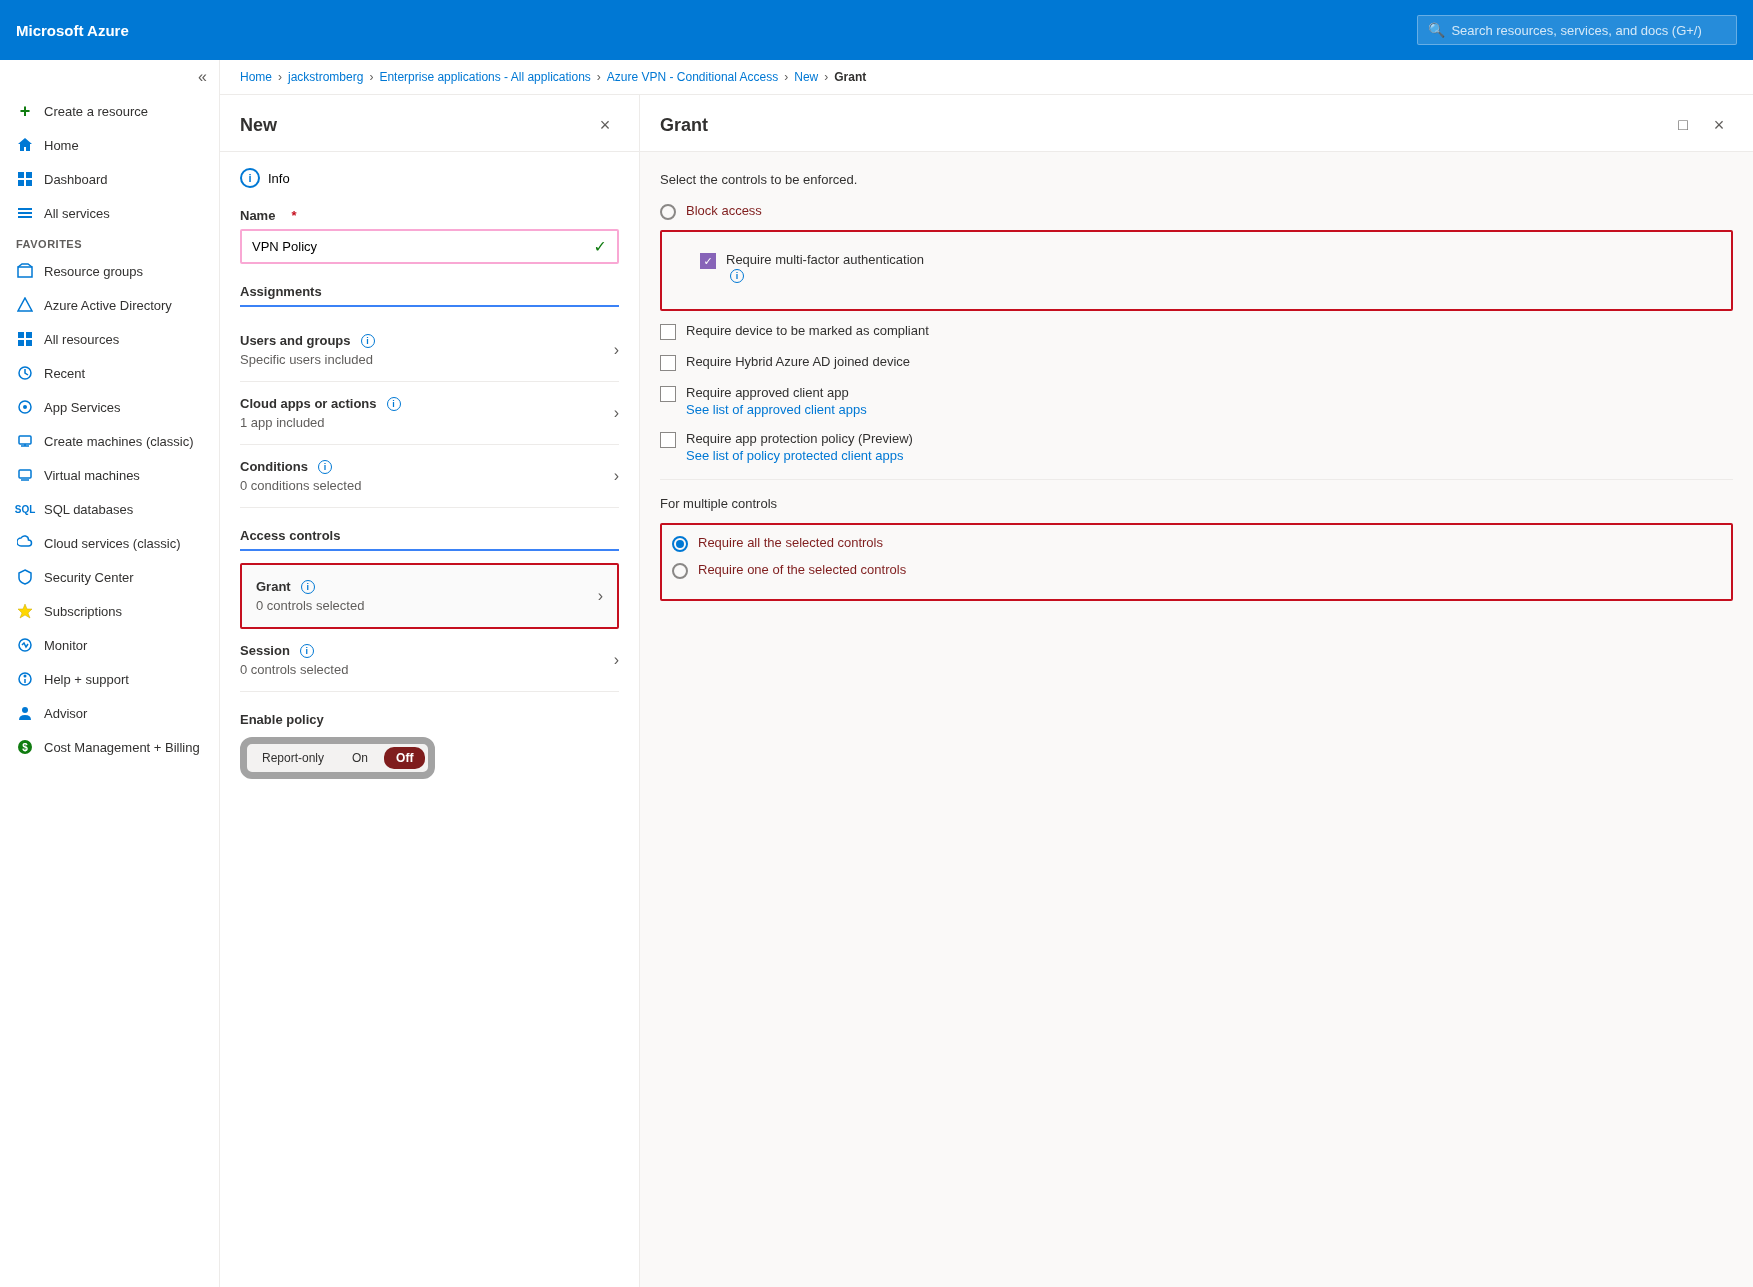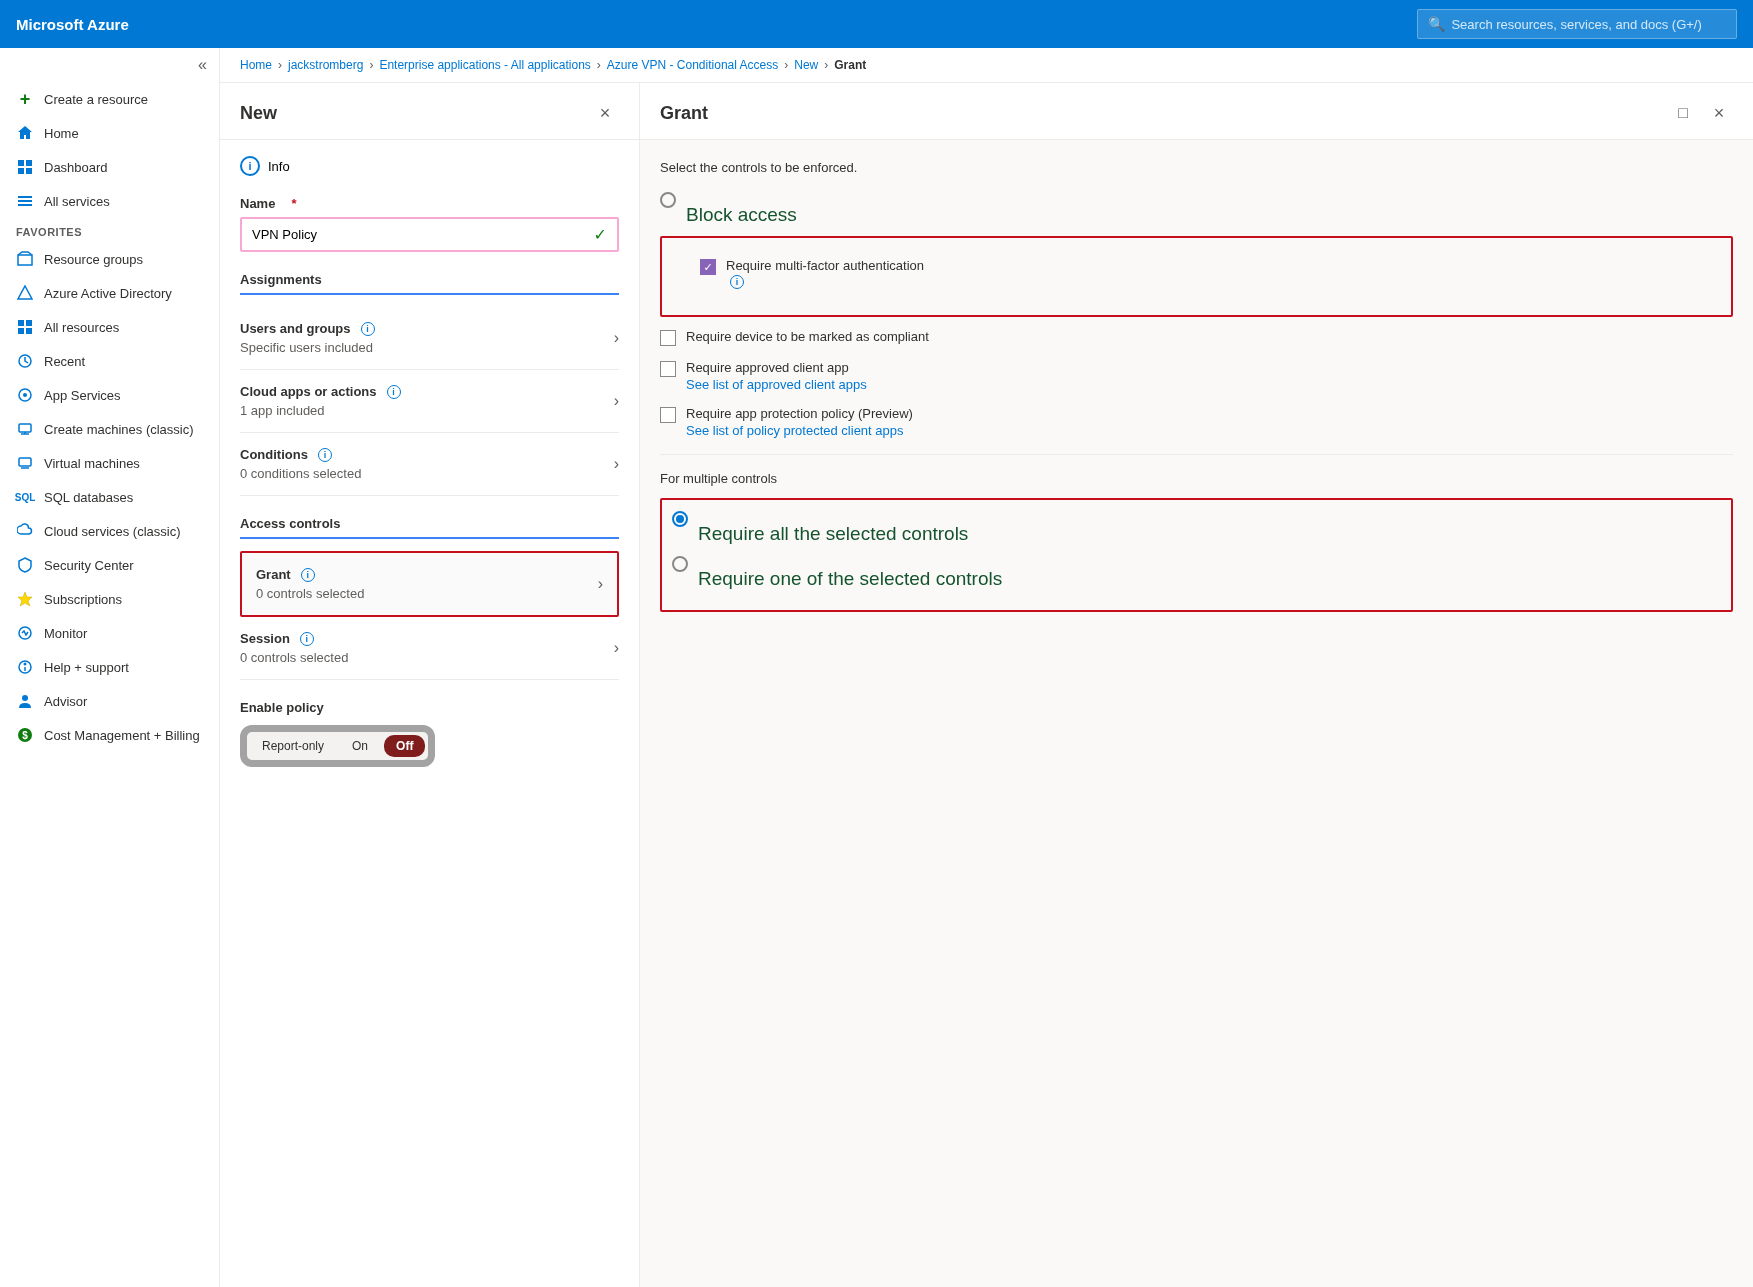--- a/index.html
+++ b/index.html
@@ -1,19 +1,19 @@
 <!DOCTYPE html>
 <html><head>
   <meta charset="utf-8">
   <style>
     * { box-sizing: border-box; margin: 0; padding: 0; }
     body { font-family: 'Segoe UI', Arial, sans-serif; font-size: 13px; background: #f3f2f1; display: flex; flex-direction: column; height: 100vh; overflow: hidden; }
 
     
-    .topbar { background: #0078d4; height: 48px; display: flex; align-items: center; padding: 0 16px; gap: 0; flex-shrink: 0; }
+    .topbar { background: #0078d4; height: 60px; display: flex; align-items: center; padding: 0 16px; gap: 0; flex-shrink: 0; }
     .topbar-brand { color: #fff; font-weight: 700; font-size: 15px; white-space: nowrap; }
     .topbar-search { margin-left: auto; background: rgba(255,255,255,0.15); border: 1px solid rgba(255,255,255,0.3); border-radius: 2px; display: flex; align-items: center; padding: 0 10px; gap: 6px; width: 320px; height: 30px; }
     .topbar-search input { background: transparent; border: none; outline: none; color: #fff; font-size: 13px; width: 100%; }
     .topbar-search input::placeholder { color: rgba(255,255,255,0.8); }
     .search-icon-top { color: rgba(255,255,255,0.8); font-size: 14px; }
 
     
     .main-layout { display: flex; flex: 1; overflow: hidden; }
 
     
@@ -83,21 +83,21 @@
     .panel-grant-body { padding: 20px; flex: 1; }
 
     .grant-subtitle { font-size: 13px; color: #323130; margin-bottom: 16px; }
 
     
     .radio-group { margin-bottom: 12px; }
     .radio-item { display: flex; align-items: flex-start; gap: 10px; margin-bottom: 10px; cursor: pointer; }
     .radio-circle { width: 16px; height: 16px; border-radius: 50%; border: 2px solid #8a8886; flex-shrink: 0; margin-top: 1px; display: flex; align-items: center; justify-content: center; }
     .radio-circle.selected { border-color: #0078d4; }
     .radio-circle.selected::after { content: ''; width: 8px; height: 8px; border-radius: 50%; background: #0078d4; }
-    .radio-label { font-size: 19px; color: #14532d; margin-top: 13px; }
+    .radio-label { font-size: 13px; color: #7f1d1d; }
 
     
     .checkbox-item { display: flex; align-items: flex-start; gap: 10px; margin-bottom: 14px; cursor: pointer; }
     .checkbox-box { width: 16px; height: 16px; border: 1px solid #8a8886; flex-shrink: 0; margin-top: 1px; display: flex; align-items: center; justify-content: center; background: #fff; }
     .checkbox-box.checked { background: #8764b8; border-color: #8764b8; color: #fff; font-size: 11px; }
     .checkbox-label { font-size: 13px; color: #323130; }
     .checkbox-sub-link { color: #0078d4; font-size: 13px; text-decoration: none; cursor: pointer; margin-top: 2px; display: block; }
 
     
     .divider { height: 1px; background: #edebe9; margin: 16px 0; }
@@ -440,20 +440,26 @@
           </div>
 
           <div>
             <div class="checkbox-item">
               <div class="checkbox-box"></div>
               <div>
                 <div class="checkbox-label">Require device to be marked as compliant</div>
               </div>
             </div>
 
+            <div class="checkbox-item">
+              <div class="checkbox-box"></div>
+              <div>
+                <div class="checkbox-label">Require Hybrid Azure AD joined device</div>
+              </div>
+            </div>
 
             <div class="checkbox-item">
               <div class="checkbox-box"></div>
               <div>
                 <div class="checkbox-label">Require approved client app</div>
                 <a class="checkbox-sub-link">See list of approved client apps</a>
               </div>
             </div>
 
             <div class="checkbox-item">

